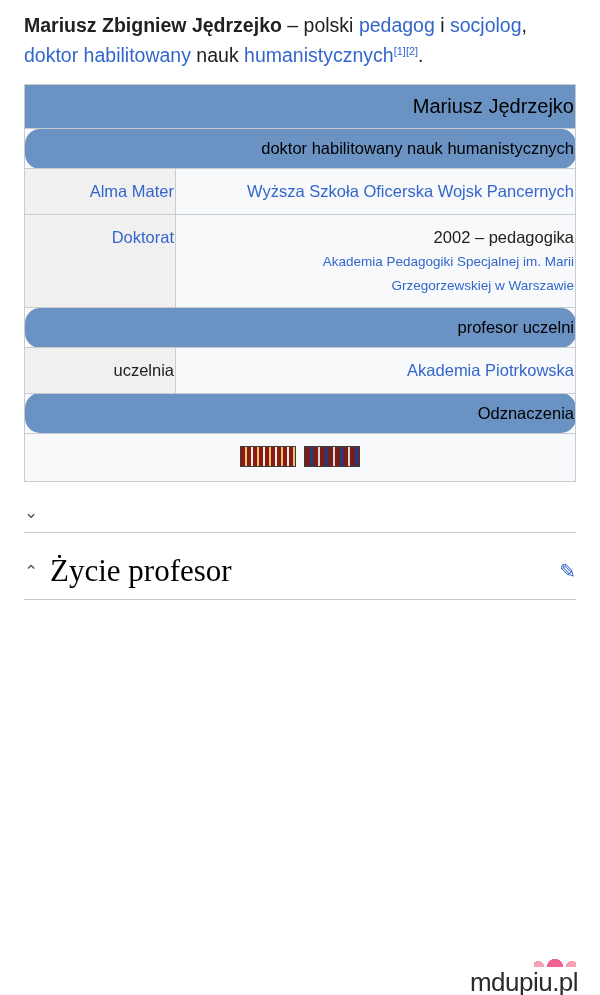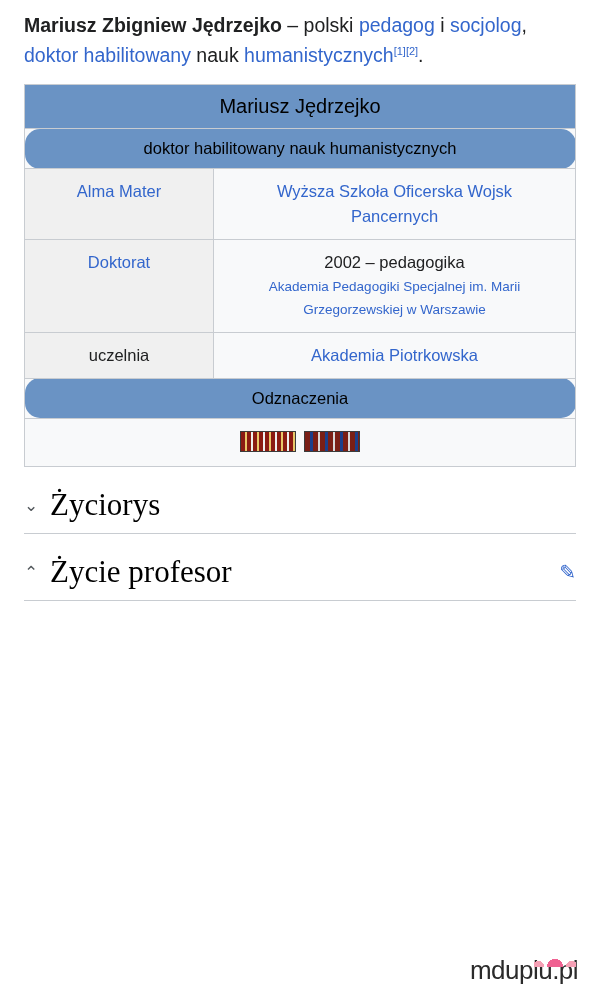--- a/index.html
+++ b/index.html
@@ -41,23 +41,23 @@
   .infobox {
     width: 552px;
     border: 1px solid #c8ccd1;
     border-collapse: collapse;
     margin: 4px 0 18px 0;
     background: #f8f9fa;
     font-size: 16.5px;
   }
   .infobox td, .infobox th {
     border: 1px solid #c8ccd1;
-    padding: 10px 20px;
+    padding: 10px 1px;
     vertical-align: top;
-    text-align: center;
+    text-align: right;
     font-weight: normal;
   }
   .ib-title {
     background: #6a93c4;
     color: #000;
     text-align: center;
     font-weight: bold;
     font-size: 20px;
     padding: 13px 10px;
   }
@@ -176,21 +176,21 @@
     align-items: flex-end;
     justify-content: center;
     overflow: hidden;
   }
   .wm-text {
     font-family: "Liberation Sans", sans-serif;
     font-size: 26px;
     letter-spacing: -0.5px;
     color: #2b2b2b;
     line-height: 1;
-    padding-bottom: 12px;
+    padding-bottom: 0;
   }
   .wm-crown {
     position: absolute;
     top: 0px;
     right: 24px;
     width: 42px;
     height: 18px;
     background:
       radial-gradient(circle at 10% 100%, #f5a0b5 0 6px, transparent 6px),
       radial-gradient(circle at 50% 100%, #f06292 0 8px, transparent 8px),
@@ -226,20 +226,23 @@
 
       <tr>
         <td class="ib-label linky">Doktorat</td>
         <td class="ib-value">
           <span>2002 – pedagogika</span>
           <span class="sub">Akademia Pedagogiki Specjalnej im. Marii</span>
           <span class="sub second">Grzegorzewskiej w Warszawie</span>
         </td>
       </tr>
 
+      <tr>
+        <td class="ib-section" colspan="2">profesor uczelni</td>
+      </tr>
 
       <tr>
         <td class="ib-label">uczelnia</td>
         <td class="ib-value">
           <a class="link" href="#">Akademia Piotrkowska</a>
         </td>
       </tr>
 
       <tr>
         <td class="ib-section" colspan="2">Odznaczenia</td>
@@ -249,21 +252,20 @@
         <td colspan="2">
           <span class="medal m1"></span><span class="medal m2"></span>
         </td>
       </tr>
     </tbody>
   </table>
 
   <div class="section">
     <h2 class="section-head">
       <span class="chev">⌄</span>
-      <span class="head-title">Życiorys</span>
     </h2>
   </div>
 
   <div class="section">
     <h2 class="section-head">
       <span class="chev">⌃</span>
       <span class="head-title">Życie profesor</span>
       <span class="edit-pencil">✎</span>
     </h2>
   </div>

